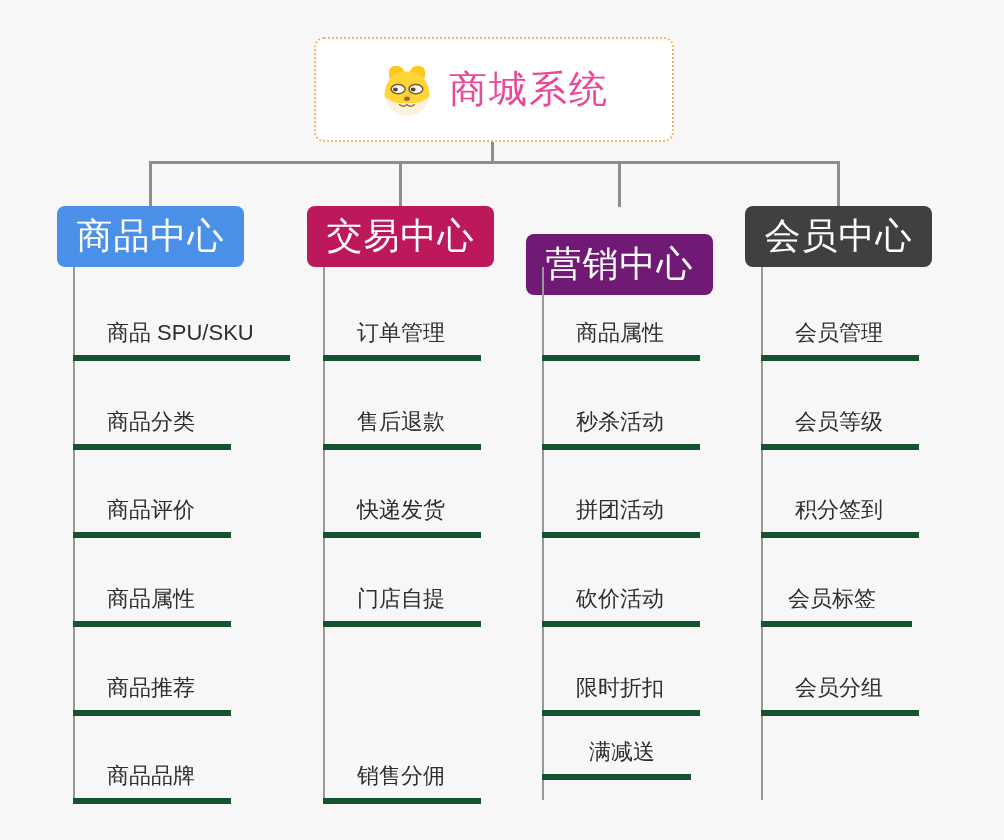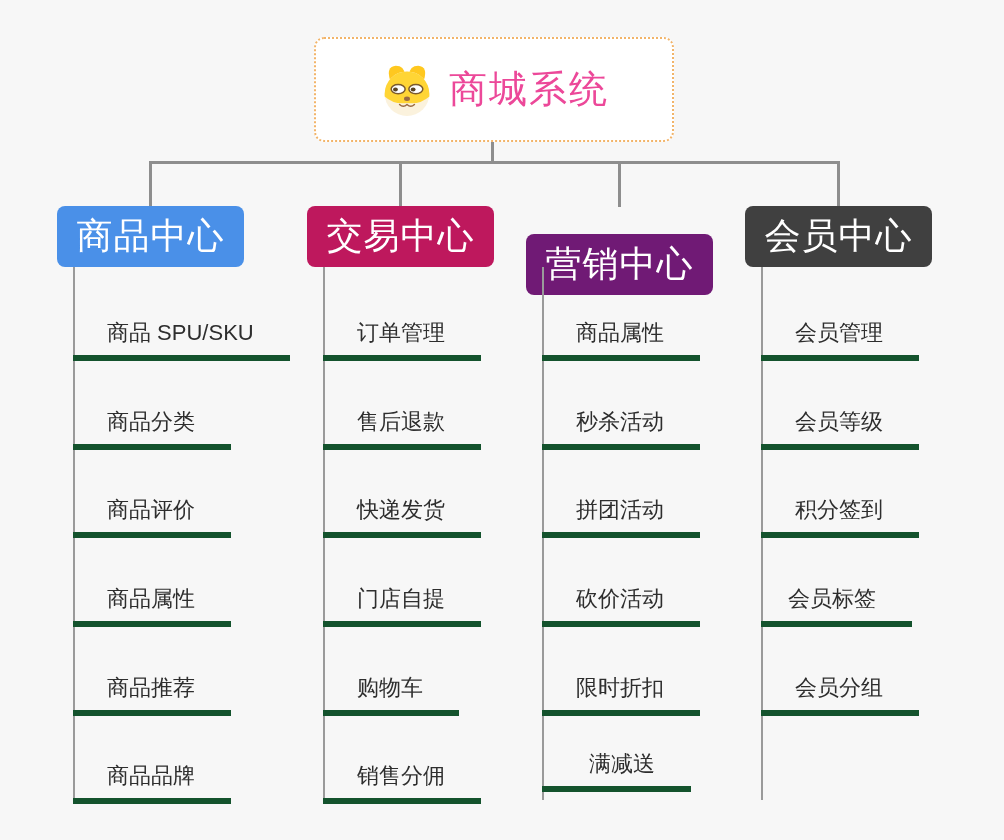--- a/index.html
+++ b/index.html
@@ -81,33 +81,32 @@
         <div class="item" style="top: 556px;">商品品牌</div>
       </div>
       <div class="connector drop" style="left: 399px;"></div>
       <div class="column" style="left: 307px;">
         <div class="branch-node" style="background: #be185d;">交易中心</div>
         <div class="vline"></div>
         <div class="item" style="top: 113px;">订单管理</div>
         <div class="item" style="top: 202px;">售后退款</div>
         <div class="item" style="top: 290px;">快递发货</div>
         <div class="item" style="top: 379px;">门店自提</div>
-        <div class="item" style="top: 468px;">购物车</div>
         <div class="item" style="top: 556px;">销售分佣</div>
       </div>
       <div class="connector drop" style="left: 618px;"></div>
       <div class="column" style="left: 526px;">
         <div class="branch-node" style="background: #701a75; margin-top: 28px;">营销中心</div>
         <div class="vline"></div>
         <div class="item" style="top: 113px;">商品属性</div>
         <div class="item" style="top: 202px;">秒杀活动</div>
         <div class="item" style="top: 290px;">拼团活动</div>
         <div class="item" style="top: 379px;">砍价活动</div>
         <div class="item" style="top: 468px;">限时折扣</div>
-        <div class="item" style="top: 544px; padding-left: 47px;">满减送</div>
+        <div class="item" style="top: 532px; padding-left: 47px;">满减送</div>
       </div>
       <div class="connector drop" style="left: 837px;"></div>
       <div class="column" style="left: 745px;">
         <div class="branch-node" style="background: #404040;">会员中心</div>
         <div class="vline"></div>
         <div class="item" style="top: 113px;">会员管理</div>
         <div class="item" style="top: 202px;">会员等级</div>
         <div class="item" style="top: 290px;">积分签到</div>
         <div class="item" style="top: 379px; padding-left: 27px;">会员标签</div>
         <div class="item" style="top: 468px;">会员分组</div>

